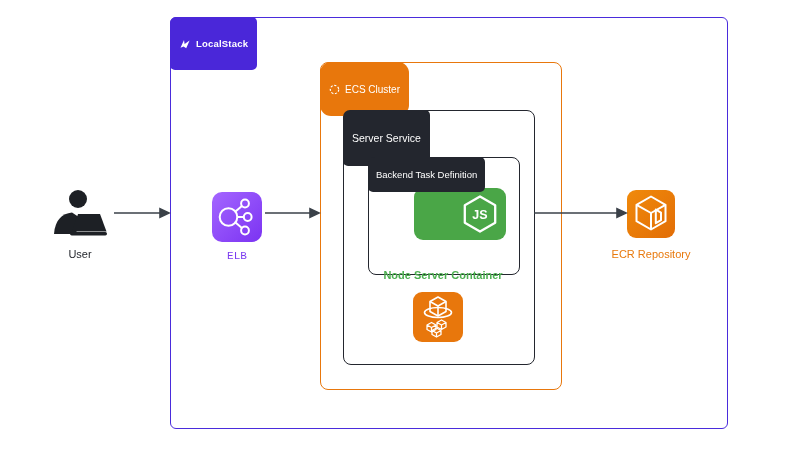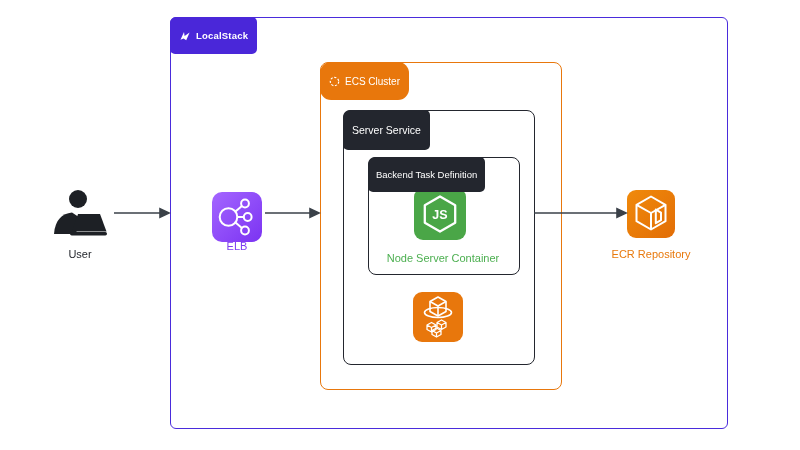--- a/index.html
+++ b/index.html
@@ -12,40 +12,40 @@
   
   .group-box{position:absolute;border-radius:8px;background:transparent;}
   .box-localstack{left:170px;top:17px;width:556px;height:410px;border:1.6px solid #4a2cdc;border-radius:6px;}
   .box-ecs{left:320px;top:62px;width:240px;height:326px;border:1.6px solid #e8770c;}
   .box-backend{left:343px;top:110px;width:190px;height:253px;border:1.6px solid #23262e;}
   .box-task{left:368px;top:157px;width:150px;height:116px;border:1.6px solid #23262e;}
 
   
   .badge{
     position:absolute;display:flex;align-items:center;gap:5px;
-    color:#fff;padding:8px 9px;white-space:nowrap;z-index:5;
+    color:#fff;padding:16px 9px;white-space:nowrap;z-index:5;
     border-radius:5px;border-top-left-radius:7px;
   }
   .badge-localstack{left:170px;top:17px;height:21px;background:#4a27d9;font-size:9.5px;font-weight:700;letter-spacing:.2px;border-top-left-radius:6px;}
   .badge-ecs{left:320px;top:62px;height:22px;background:#e8770c;font-size:10px;font-weight:500;border-radius:11px;}
   .badge-backend{left:343px;top:110px;height:24px;background:#23262e;font-size:10.5px;font-weight:500;}
   .badge-task{left:368px;top:157px;height:35px;background:#23262e;font-size:9.5px;font-weight:500;padding:0 8px;}
 
   
   .tile{position:absolute;border-radius:9px;display:flex;align-items:center;justify-content:center;}
   .tile-elb{left:212px;top:192px;width:50px;height:50px;background:linear-gradient(135deg,#a466ff 0%,#7b33f2 100%);border-radius:10px;}
-  .tile-node{left:414px;top:188px;width:52px;height:52px;background:#4aa647;}
+  .tile-node{left:414px;top:188px;width:52px;height:52px;background:#4aa647;padding-left:40px;}
   .tile-ecs-service{left:413px;top:292px;width:50px;height:50px;background:#e8770c;}
   .tile-ecr{left:627px;top:190px;width:48px;height:48px;background:linear-gradient(135deg,#f08a0b 0%,#e26d06 100%);}
 
   
   .node-label{position:absolute;text-align:center;font-size:11px;font-weight:500;}
   .label-user{left:50px;top:248px;width:60px;color:#25282e;}
-  .label-elb{left:204px;top:240px;width:66px;color:#7c3bf0;}
-  .label-node{left:371px;top:252px;width:144px;color:#4caf50;}
+  .label-elb{left:204px;top:250px;width:66px;color:#7c3bf0;font-family:Liberation Mono, monospace;}
+  .label-node{left:371px;top:269px;width:144px;color:#4caf50;font-weight:bold;}
   .label-ecr{left:597px;top:248px;width:108px;color:#e8790c;text-align:center;}
 
   svg{display:block;}
   .overlay{position:absolute;left:0;top:0;pointer-events:none;z-index:4;}
 </style>
 </head>
 <body>
 
 <div class="canvas">
 

